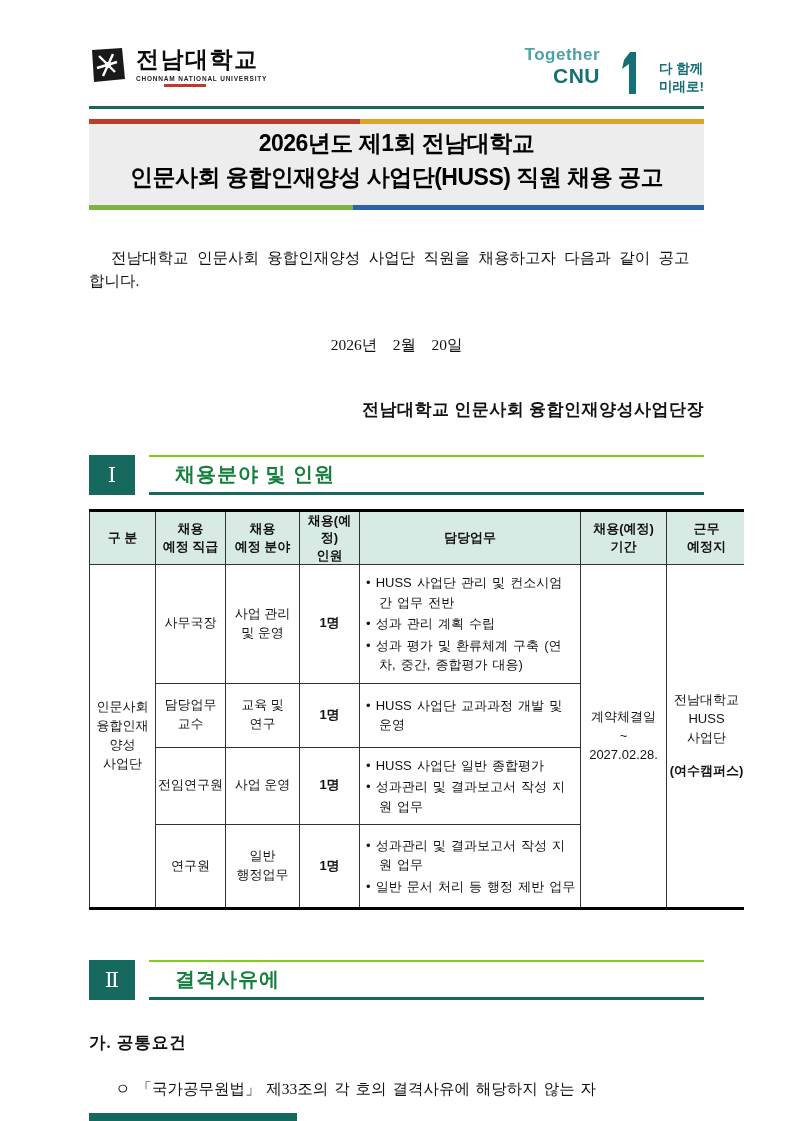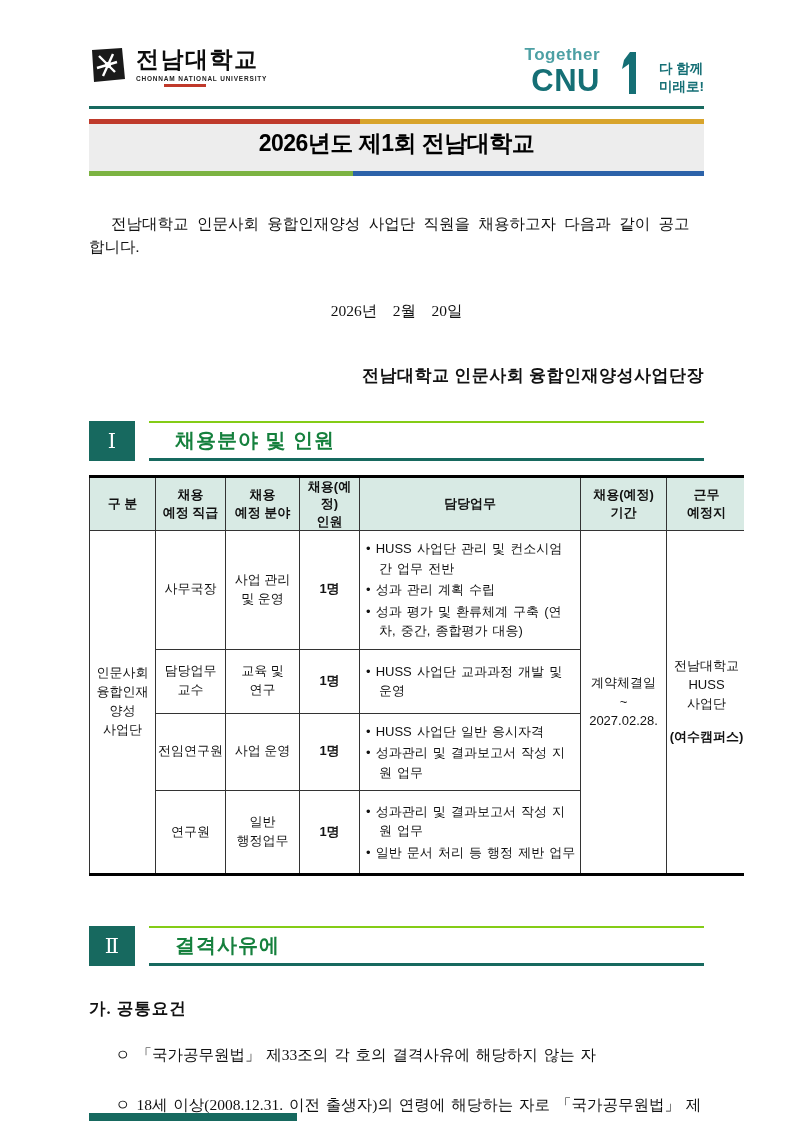--- a/index.html
+++ b/index.html
@@ -19,21 +19,21 @@
     padding: 46px 40px 0 40px;
   }
   .logo-left { display: flex; align-items: center; gap: 9px; }
   .logo-text { font-family: "Liberation Sans", "DejaVu Sans", sans-serif; }
   .uni-name { font-size: 23px; font-weight: 800; letter-spacing: 1.5px; color: #0d0d0d; line-height: 1; }
   .uni-sub { font-size: 6.5px; letter-spacing: 0.8px; color: #222; margin-top: 4px; font-weight: 700; }
   .sub-redbar { width: 42px; height: 3px; background: #c0392b; margin-top: 2px; margin-left: 28px; }
   .logo-right { display: flex; align-items: flex-start; gap: 22px; }
   .tg-col { text-align: right; font-family: "Liberation Sans", "DejaVu Sans", sans-serif; line-height: 1; }
   .tg-together { color: #4da0a4; font-weight: 700; font-size: 17px; letter-spacing: 0.5px; }
-  .tg-cnu { color: #156f75; font-weight: 800; font-size: 31px; margin-top: 2px; letter-spacing: 0.5px; }
+  .tg-cnu { color: #156f75; font-weight: 800; font-size: 21px; margin-top: 2px; letter-spacing: 0.5px; }
   .one-glyph { margin-top: 6px; }
   .tagline {
     font-family: "Liberation Sans", "DejaVu Sans", sans-serif;
     font-weight: 800; color: #156f75; font-size: 13.5px; line-height: 1.3;
     padding-top: 14px; white-space: pre-line;
   }
   .header-rule { margin: 8px 40px 0; height: 3px; background: #17695f; }
   
   .banner { margin: 10px 40px 0; background: #ededed; }
   .banner-edge { display: flex; height: 5px; }
@@ -131,20 +131,21 @@
   </div>
   <div class="header-rule"></div>
 
   <div class="banner">
     <div class="banner-edge">
       <div class="seg-red"></div>
       <div class="seg-gold"></div>
     </div>
     <div class="banner-body">
       <div>2026년도 제1회 전남대학교</div>
+      <div>인문사회 융합인재양성 사업단(HUSS) 직원 채용 공고</div>
     </div>
     <div class="banner-edge">
       <div class="seg-green"></div>
       <div class="seg-blue"></div>
     </div>
   </div>
 
   <p class="intro">전남대학교 인문사회 융합인재양성 사업단 직원을 채용하고자 다음과 같이 공고합니다.</p>
   <div class="date-line">2026년    2월    20일</div>
   <div class="signature">전남대학교 인문사회 융합인재양성사업단장</div>
@@ -219,21 +220,21 @@
         <td class="count">1명</td>
         <td class="duties-cell">
           <div class="duty">• HUSS 사업단 교과과정 개발 및 운영</div>
         </td>
       </tr>
       <tr class="r3">
         <td>전임연구원</td>
         <td>사업 운영</td>
         <td class="count">1명</td>
         <td class="duties-cell">
-          <div class="duty">• HUSS 사업단 일반 응시자격</div>
+          <div class="duty">• HUSS 사업단 일반 종합평가</div>
           <div class="duty">• 성과관리 및 결과보고서 작성 지원 업무</div>
         </td>
       </tr>
       <tr class="r4">
         <td>연구원</td>
         <td class="pre">일반
 행정업무</td>
         <td class="count">1명</td>
         <td class="duties-cell">
           <div class="duty">• 성과관리 및 결과보고서 작성 지원 업무</div>

